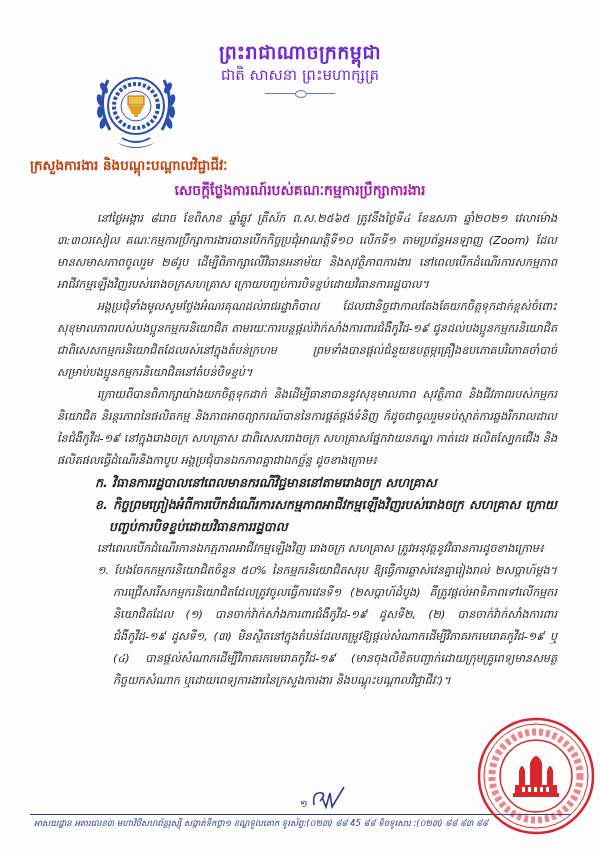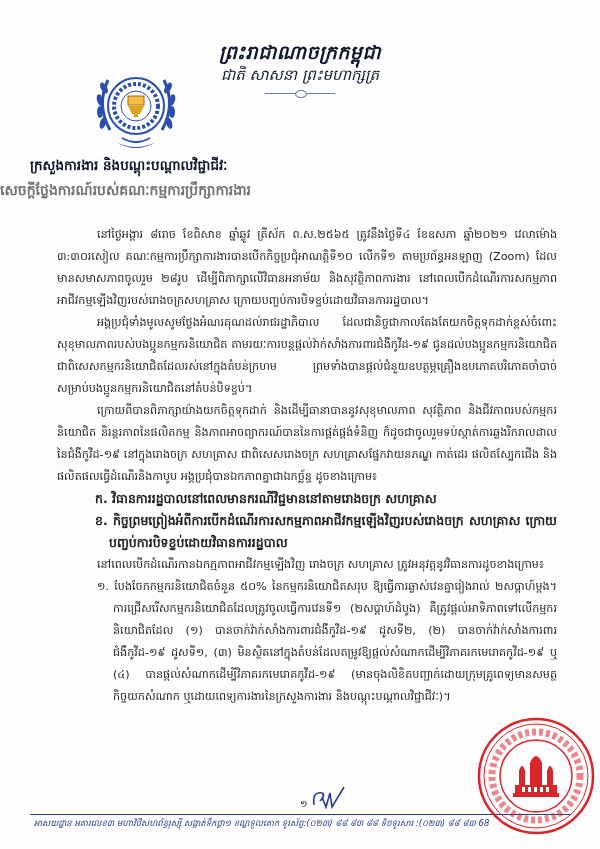--- a/index.html
+++ b/index.html
@@ -1,35 +1,35 @@
 <!DOCTYPE html>
 <html><head>
 <meta charset="utf-8">
 <style>
   html, body { margin: 0; padding: 0; background: #ffffff; }
   body { width: 600px; height: 849px; position: relative; overflow: hidden;
          font-family: "DejaVu Sans", sans-serif; color: #1a1a1a; }
   .page { position: absolute; left: 0; top: 0; width: 600px; height: 849px; background: #fdfdfd; }
 
-  .kingdom { position: absolute; left: 200px; top: 40px; width: 200px; text-align: center; color: #0f172a; font-style: italic; }
+  .kingdom { position: absolute; left: 200px; top: 40px; width: 200px; text-align: center; color: #6d28d9; }
   .kingdom .k1 { font-size: 19px; font-weight: bold; letter-spacing: 0.5px; line-height: 24px; }
   .kingdom .k2 { font-size: 15px; line-height: 22px; text-align: center; }
   .kingdom .orn { margin: 4px auto 0; width: 70px; height: 6px; position: relative; }
   .kingdom .orn:before { content: ""; position: absolute; left: 0; right: 0; top: 3px; border-top: 1px solid #6a76b5; }
   .kingdom .orn:after { content: ""; position: absolute; left: 30px; top: 0; width: 10px; height: 6px; background: #fdfdfd; border: 1px solid #6a76b5; border-radius: 50%; }
 
   .logo { position: absolute; left: 90px; top: 60px; width: 92px; height: 100px; }
 
-  .ministry { position: absolute; left: 30px; top: 157px; font-size: 13.5px; font-weight: bold; color: #0f172a; }
+  .ministry { position: absolute; left: 30px; top: 157px; font-size: 13.5px; font-weight: bold; color: #c2410c; }
 
-  .title { position: absolute; left: 0; width: 600px; top: 181px; text-align: left;
-           font-size: 14px; font-weight: bold; color: #737373; }
+  .title { position: absolute; left: 0; width: 600px; top: 181px; text-align: center;
+           font-size: 14px; font-weight: bold; color: #a21caf; }
 
-  .body { position: absolute; left: 57px; top: 224px; width: 500px; font-size: 11.2px; line-height: 22px;
-          text-align: justify; color: #222; }
+  .body { position: absolute; left: 57px; top: 208px; width: 500px; font-size: 11.2px; line-height: 22px;
+          text-align: justify; color: #222; font-style: italic; }
   .body p { margin: 0; }
   .body .indent { text-indent: 40px; }
   .body .heading { font-weight: bold; font-size: 12.5px; margin-left: 38px; line-height: 22px; }
   .body .heading2 { font-weight: bold; font-size: 12.5px; margin-left: 38px; line-height: 22px; padding-left: 14px; text-indent: -14px; }
   .body .list { margin-left: 40px; padding-left: 16px; text-indent: -16px; }
 
   .footer-line { position: absolute; left: 30px; top: 814px; width: 540px; border-top: 1.5px solid #2b3a8c; }
   .pagenum { position: absolute; left: 300px; top: 797px; font-size: 10px; color: #333; }
   .signature { position: absolute; left: 308px; top: 785px; width: 40px; height: 28px; }
   .address { position: absolute; left: 34px; top: 818px; width: 540px; font-size: 8.5px; font-style: italic; color: #2b3a8c; white-space: nowrap; overflow: hidden; }
@@ -88,21 +88,21 @@
     <p class="list">១. បែងចែកកម្មករនិយោជិតចំនួន ៥០% នៃកម្មករនិយោជិតសរុប ឱ្យធ្វើការឆ្លាស់វេនគ្នារៀងរាល់ ២សប្តាហ៍ម្តង។ ការជ្រើសរើសកម្មករនិយោជិតដែលត្រូវចូលធ្វើការវេនទី១ (២សប្តាហ៍ដំបូង) គឺត្រូវផ្តល់អាទិភាពទៅលើកម្មករនិយោជិតដែល (១) បានចាក់វ៉ាក់សាំងការពារជំងឺកូវីដ-១៩ ដូសទី២, (២) បានចាក់វ៉ាក់សាំងការពារជំងឺកូវីដ-១៩ ដូសទី១, (៣) មិនស្ថិតនៅក្នុងតំបន់ដែលតម្រូវឱ្យផ្តល់សំណាកដើម្បីវិភាគរកមេរោគកូវីដ-១៩ ឬ (៤) បានផ្តល់សំណាកដើម្បីវិភាគរកមេរោគកូវីដ-១៩ (មានចុងលិខិតបញ្ជាក់ដោយក្រុមគ្រូពេទ្យមានសមត្ថកិច្ចយកសំណាក ឬដោយពេទ្យការងារនៃក្រសួងការងារ និងបណ្តុះបណ្តាលវិជ្ជាជីវៈ)។</p>
   </div>
 
   <div class="pagenum">១</div>
   <div class="signature">
     <svg width="40" height="28" viewBox="0 0 40 28">
       <path d="M6 20 Q4 6 14 8 Q18 10 12 16 M14 12 L18 22 L22 8 L24 22 L36 2" fill="none" stroke="#2b3a8c" stroke-width="1.6"></path>
     </svg>
   </div>
   <div class="footer-line"></div>
-  <div class="address">អាសយដ្ឋាន អគារលេខ៣ មហាវិថីសហព័ន្ធរុស្ស៊ី សង្កាត់ទឹកថ្លា១ ខណ្ឌទួលគោក ទូរស័ព្ទ:(០២៣) ៨៨ ៨៣ ៨៨ ទិចទូរសារ :(០២៣) ៨៨ ៨៣ 68</div>
+  <div class="address">អាសយដ្ឋាន អគារលេខ៣ មហាវិថីសហព័ន្ធរុស្ស៊ី សង្កាត់ទឹកថ្លា១ ខណ្ឌទួលគោក ទូរស័ព្ទ:(០២៣) ៨៨ 45 ៨៨ ទិចទូរសារ :(០២៣) ៨៨ ៨៣ ៨៨</div>
 
   <div class="stamp">
     <svg width="122" height="122" viewBox="0 0 122 122">
       <circle cx="61" cy="61" r="57" fill="none" stroke="#d8262b" stroke-width="2.5"></circle>
       <circle cx="61" cy="61" r="52" fill="none" stroke="#d8262b" stroke-width="1"></circle>
       <circle cx="61" cy="61" r="36" fill="none" stroke="#d8262b" stroke-width="1.5"></circle>
       <circle cx="61" cy="61" r="44" fill="none" stroke="#d8262b" stroke-width="7" stroke-dasharray="4 3" opacity="0.55"></circle>
       <g fill="#d8262b">
         <path d="M40 78 L82 78 L82 70 L40 70 Z"></path>
         <path d="M44 70 L44 56 Q47 46 50 56 L50 70 Z"></path>

